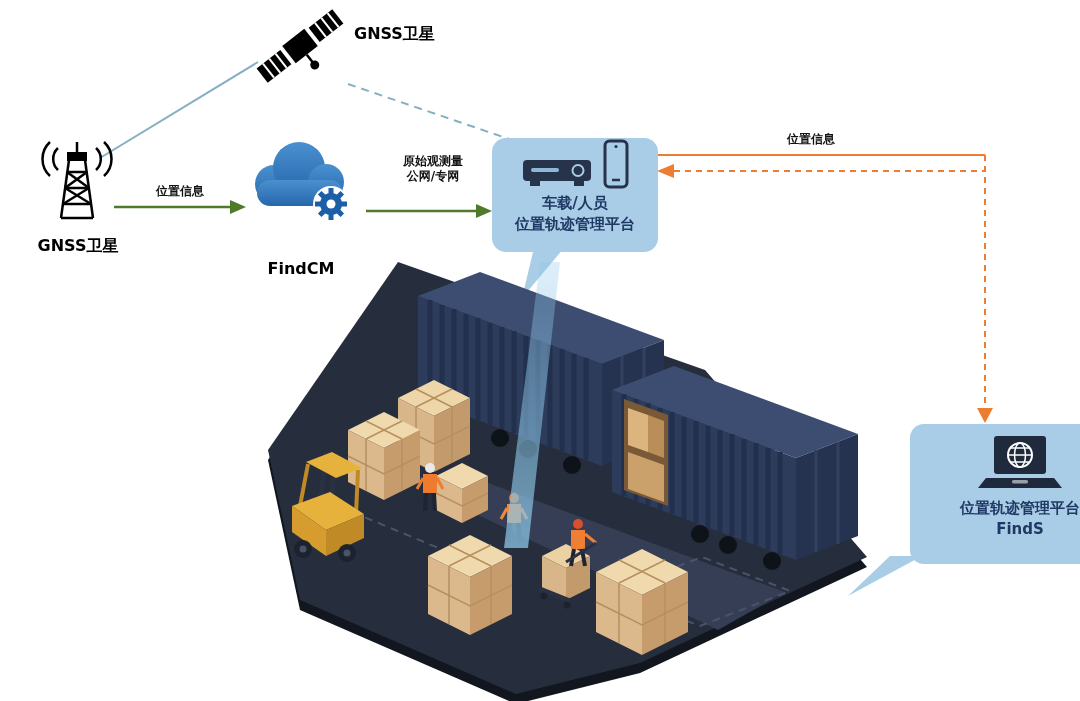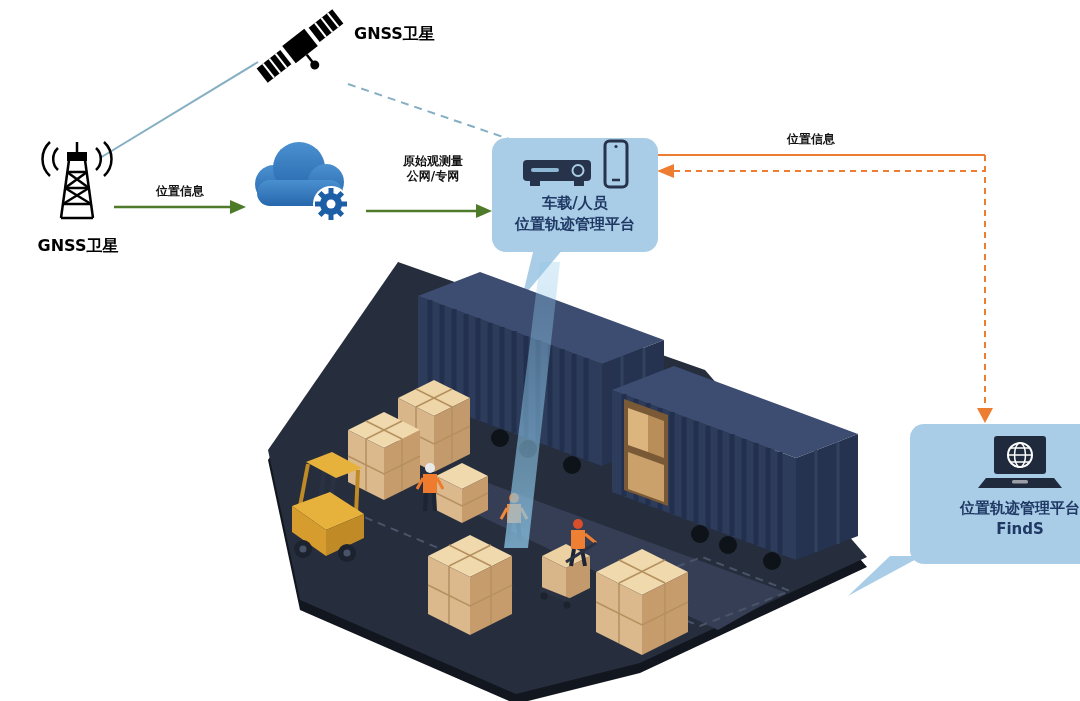--- a/index.html
+++ b/index.html
@@ -308,20 +308,21 @@
           <rect x="-2.5" y="-16" width="5" height="7" transform="rotate(180)"></rect>
           <rect x="-2.5" y="-16" width="5" height="7" transform="rotate(225)"></rect>
           <rect x="-2.5" y="-16" width="5" height="7" transform="rotate(270)"></rect>
           <rect x="-2.5" y="-16" width="5" height="7" transform="rotate(315)"></rect>
           <circle cx="0" cy="0" r="11"></circle>
           <circle cx="0" cy="0" r="4.5" fill="#fff"></circle>
         </g>
       </g>
     </svg>
   </div>
+  <div class="abs node-label" style="left:212px; top:259px; width:178px;">FindCM</div>
 
   <div class="abs flow-label" style="left:378px; top:153px; width:110px;">原始观测量</div>
   <div class="abs flow-label" style="left:378px; top:168px; width:110px;">公网/专网</div>
 
   <div class="bubble" style="left:492px; top:138px; width:166px; height:114px; padding-top:1px;">
     <div class="icon-row">
       <span>
         <svg width="72" height="34" viewBox="0 0 72 34">
           <rect x="2" y="5" width="68" height="21" rx="4" fill="#26334b"></rect>
           <circle cx="57" cy="15.5" r="5.5" fill="none" stroke="#a9cde6" stroke-width="2"></circle>

